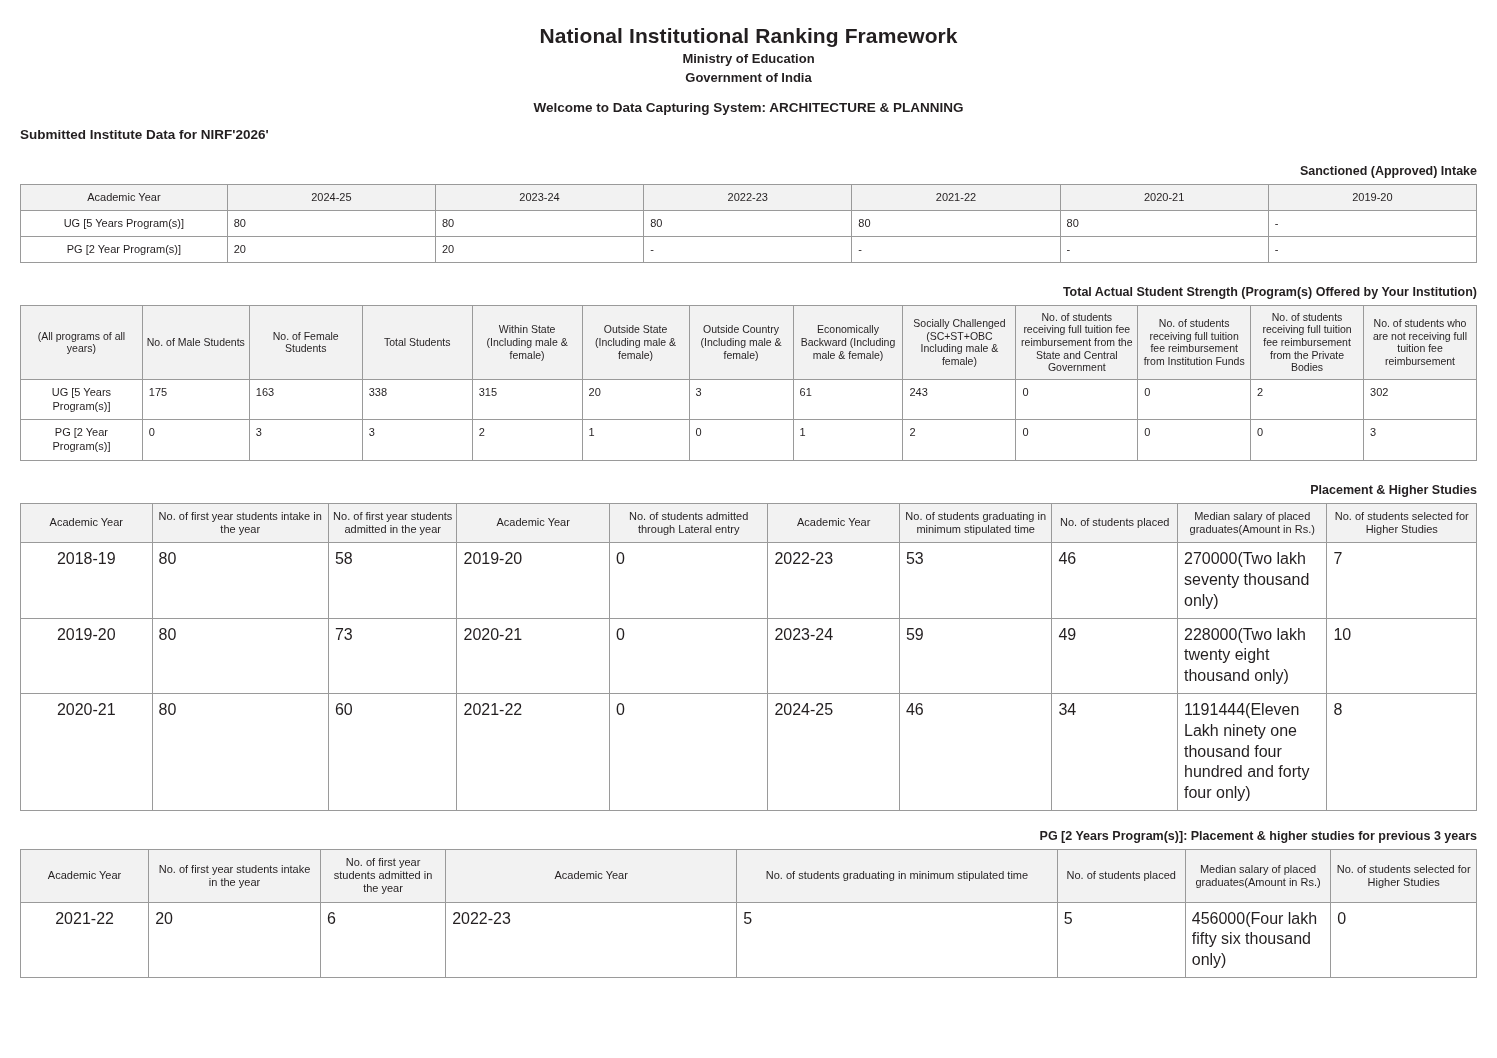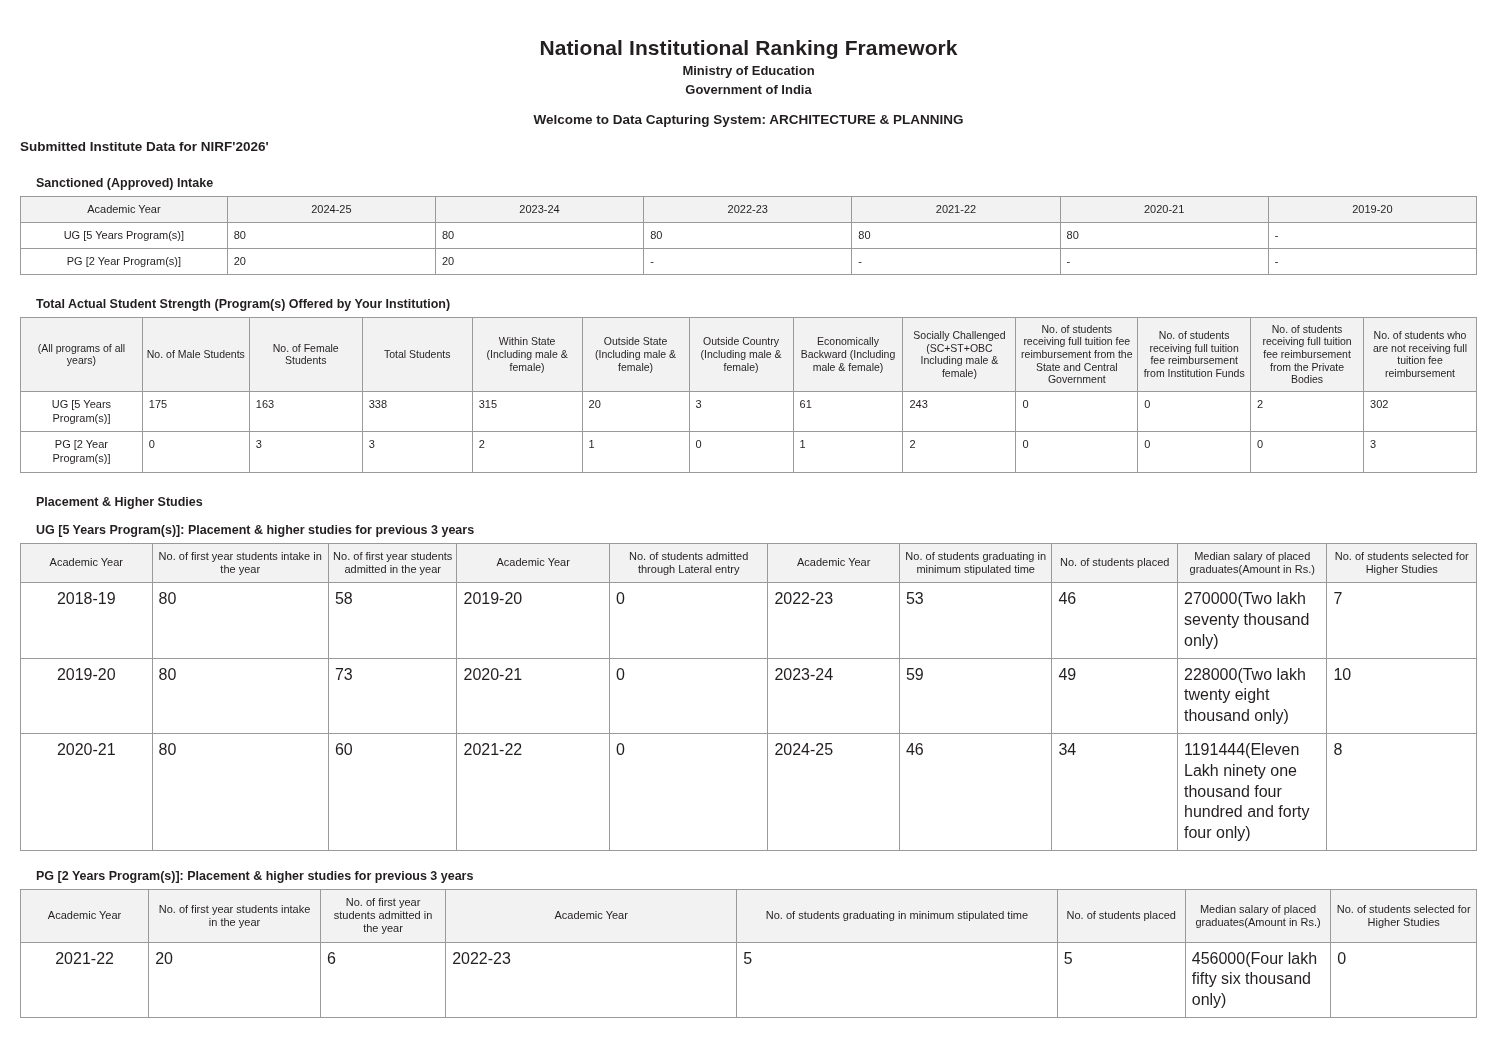--- a/index.html
+++ b/index.html
@@ -5,21 +5,21 @@
   * { box-sizing: border-box; }
   html, body {
     margin: 0; padding: 0;
     background: #ffffff;
     font-family: "Liberation Sans", sans-serif;
     color: #231f20;
   }
   .page {
     width: 1497px;
     min-height: 1058px;
-    padding: 30px 20px 20px 20px;
+    padding: 18px 20px 20px 20px;
     background: #fff;
   }
   .header { text-align: center; }
   .header h1 {
     font-size: 21px;
     margin: 6px 0 2px 0;
     font-weight: bold;
     letter-spacing: 0.1px;
   }
   .header .sub {
@@ -39,20 +39,21 @@
   }
   .instname {
     margin-top: 5px;
     font-size: 13.5px;
     font-weight: normal;
   }
   .section-title {
     font-size: 12.5px;
     font-weight: bold;
     margin: 22px 0 6px 16px;
+    text-align: right;
   }
   table {
     width: 100%;
     border-collapse: collapse;
     table-layout: fixed;
   }
   table td, table th {
     border: 1px solid #9a9a9a;
     font-size: 11px;
     padding: 6px 6px;
@@ -198,21 +199,20 @@
         <td>0</td>
         <td>0</td>
         <td>0</td>
         <td>3</td>
       </tr>
     </tbody>
   </table>
 
   <div class="section-title">Placement &amp; Higher Studies</div>
 
-  <div class="section-title" style="margin-top:14px">UG [5 Years Program(s)]: Placement &amp; higher studies for previous 3 years</div>
   <table class="t-ug">
     <colgroup>
       <col style="width:8.8%">
         <col style="width:11.8%">
         <col style="width:8.6%">
         <col style="width:10.2%">
       <col style="width:10.6%">
         <col style="width:8.8%">
         <col style="width:10.2%">
         <col style="width:8.4%">

